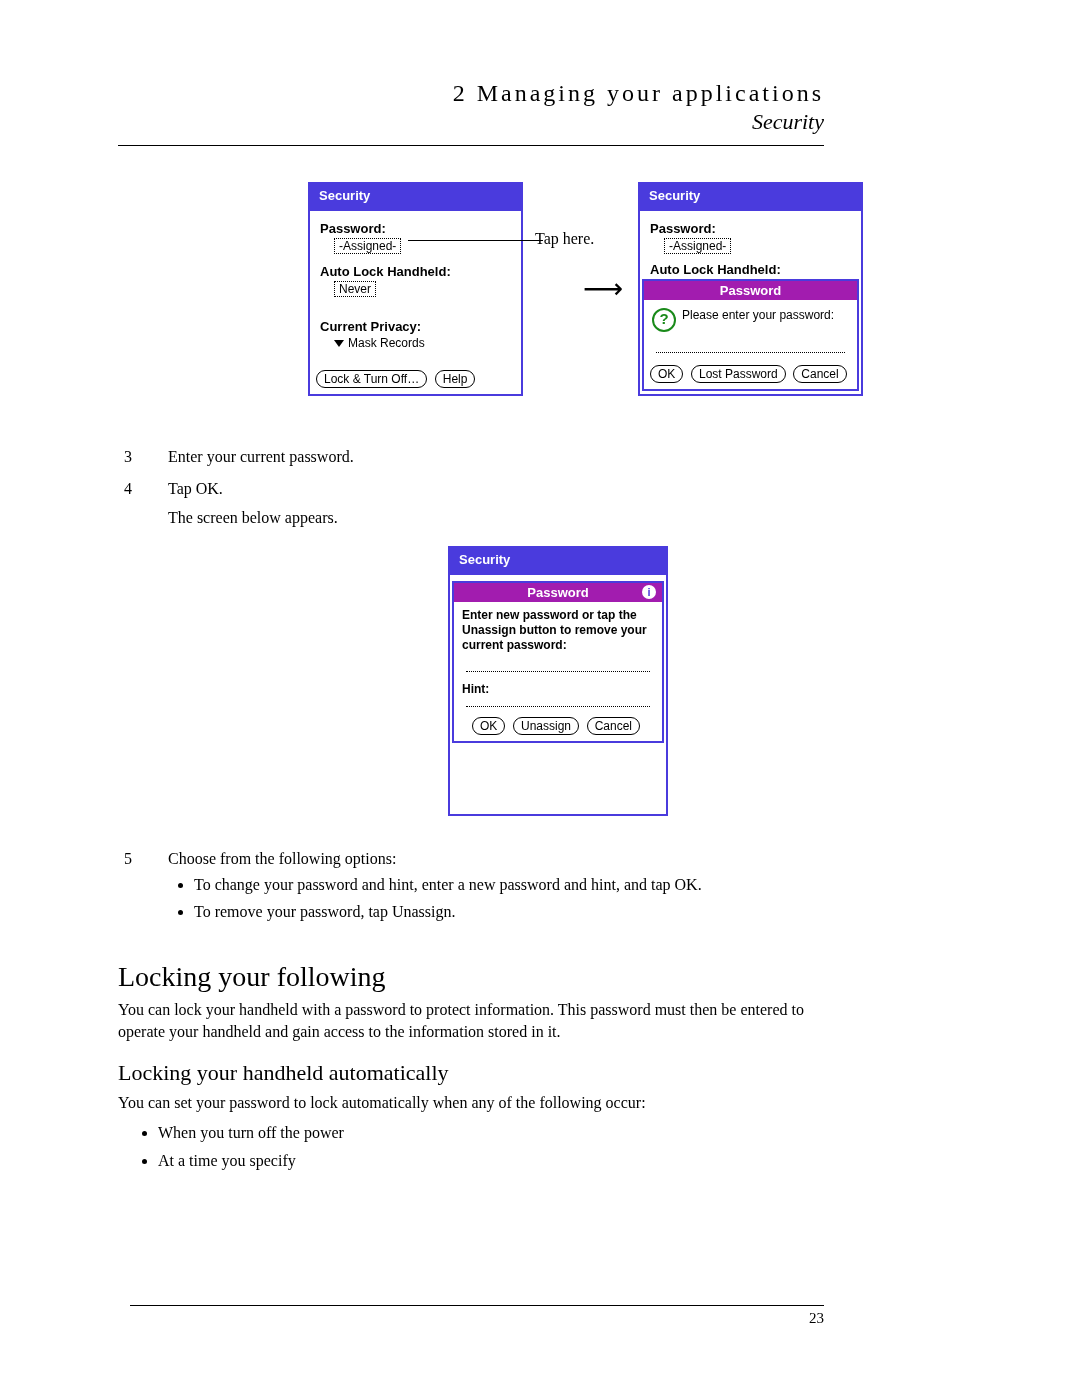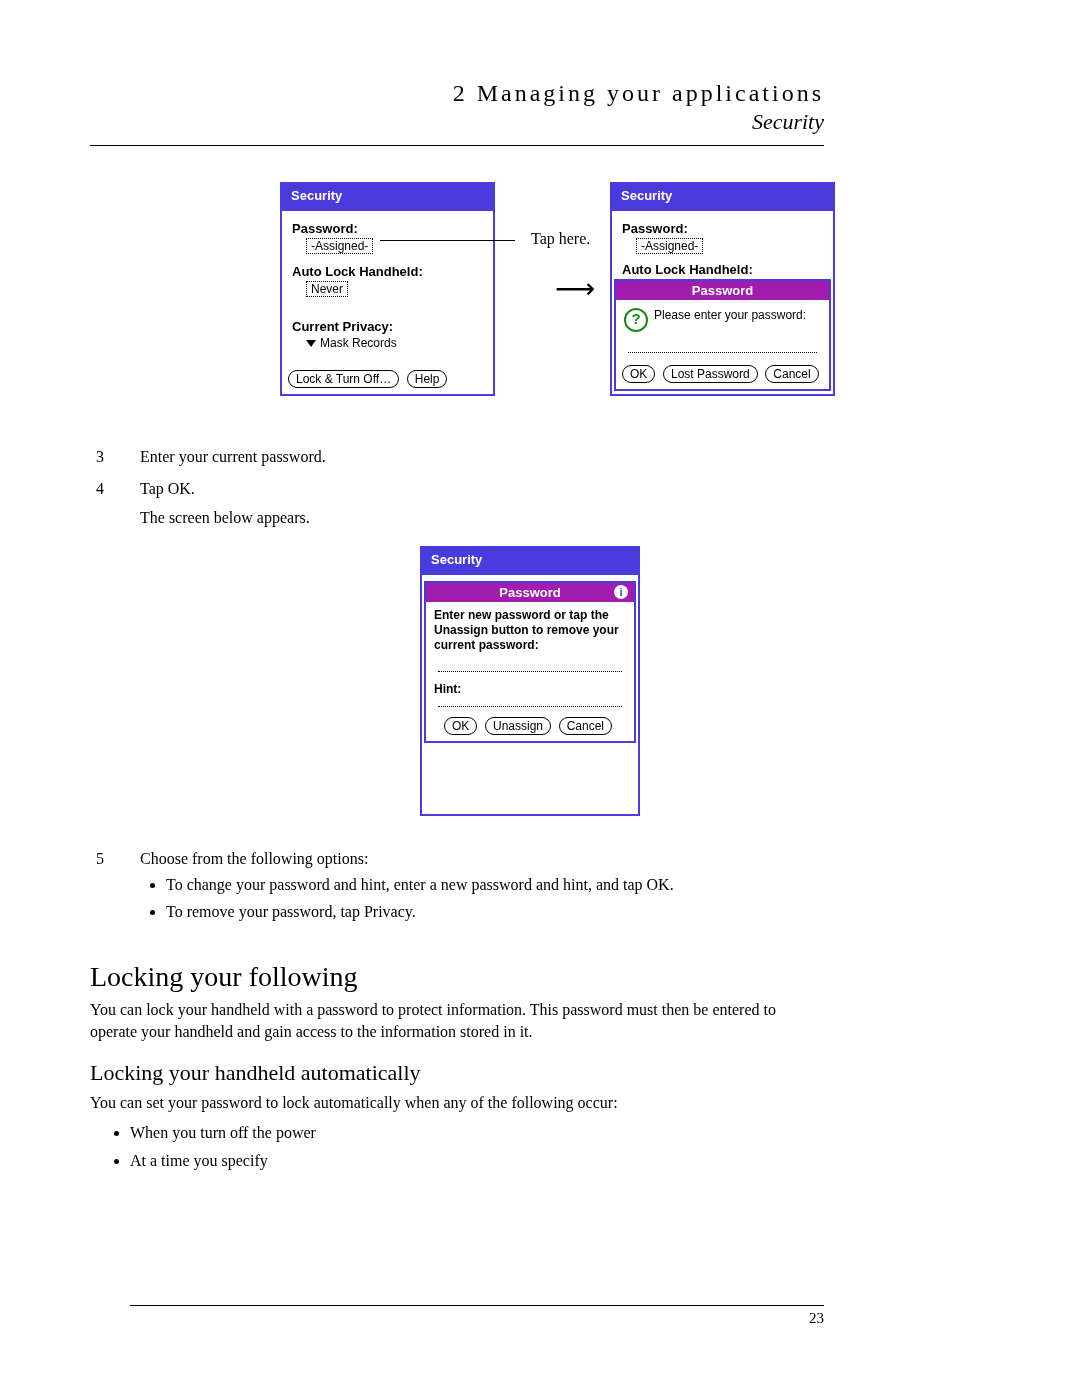--- a/index.html
+++ b/index.html
@@ -1,16 +1,16 @@
 <!DOCTYPE html>
 <html><head>
 <meta charset="utf-8">
 <style>
   html,body{margin:0;padding:0;background:#fff;font-family:Georgia,"Times New Roman",serif;color:#000}
-  .page{width:954px;height:1397px;position:relative;box-sizing:border-box;padding:80px 130px 60px 90px}
+  .page{width:954px;height:1397px;position:relative;box-sizing:border-box;padding:80px 130px 60px 118px}
   .header{text-align:right;font-family:Georgia,serif}
   .chapter{font-size:24px;letter-spacing:3px;font-weight:400}
   .section{font-style:italic;font-size:22px;margin-top:2px}
   .hr{border:none;border-top:1px solid #000;margin:10px 0 36px 0}
   .figrow{position:relative;height:230px;margin-left:190px;margin-bottom:30px}
   .palm{position:absolute;border:2px solid #4a3bdd;background:#fff;font-family:Arial,Helvetica,sans-serif;font-size:13px;color:#000;box-sizing:border-box}
   .palm .titlebar{background:#4a3bdd;color:#fff;font-weight:bold;padding:2px 3px 3px 3px;display:flex;align-items:center;border-bottom:2px solid #4a3bdd}
   .palm .tab{background:#4a3bdd;color:#fff;font-weight:bold;padding:2px 6px 3px 6px;font-size:13px}
   .palm .titlebg{flex:1;height:18px}
   .palm .body{padding:6px 10px 6px 10px}
@@ -71,21 +71,21 @@
           <span class="tri"></span><span>Mask Records</span>
         </div>
       </div>
       <div class="pillrow" style="position:absolute;bottom:0;left:0">
         <span class="pill">Lock &amp; Turn Off…</span>
         <span class="pill">Help</span>
       </div>
     </div>
 
     <div class="callout-line" style="left:100px;top:58px;width:135px"></div>
-    <div class="callout" style="left:251px;top:48px">Tap here.</div>
+    <div class="callout" style="left:227px;top:48px">Tap here.</div>
 
     <div class="arrow" style="left:275px;top:90px">⟶</div>
 
     <div class="palm" style="left:330px;top:0;width:225px;height:214px">
       <div class="titlebar">
         <span class="tab">Security</span>
         <span class="titlebg"></span>
       </div>
       <div class="body" style="padding-bottom:2px">
         <div class="lbl">Password:</div>
@@ -154,21 +154,21 @@
   </div>
 
   <table class="steps">
     <tbody>
         <tr>
           <td class="num">5</td>
         <td class="txt">
           <div>Choose from the following options:</div>
           <ul class="opts">
             <li>To change your password and hint, enter a new password and hint, and tap OK.</li>
-            <li>To remove your password, tap Privacy.</li>
+            <li>To remove your password, tap Unassign.</li>
           </ul>
         </td>
         </tr>
   </tbody>
     </table>
 
   <h2 class="sub">Locking your following</h2>
   <p class="body">You can lock your handheld with a password to protect information. This password must then be entered to operate your handheld and gain access to the information stored in it.</p>
 
   <h3 class="sub2">Locking your handheld automatically</h3>

